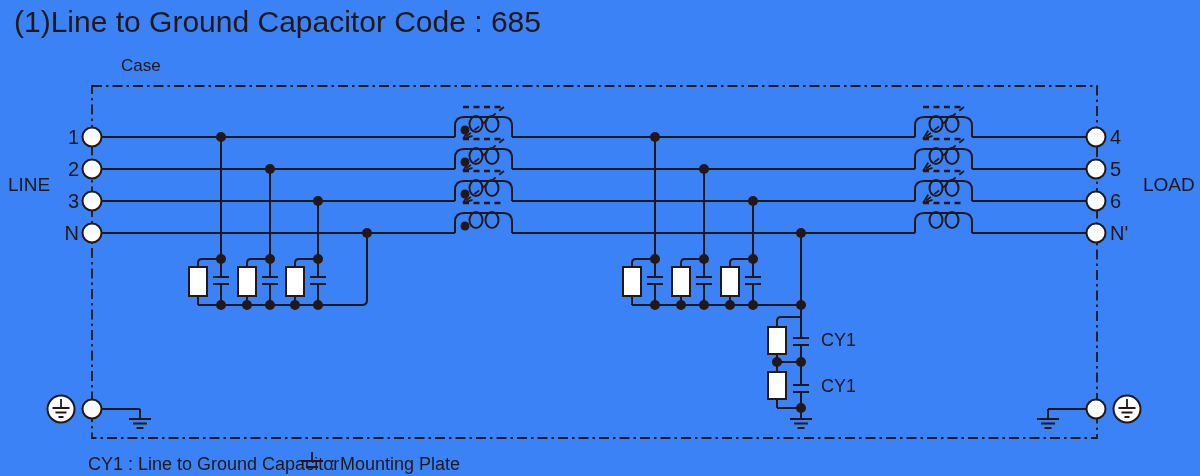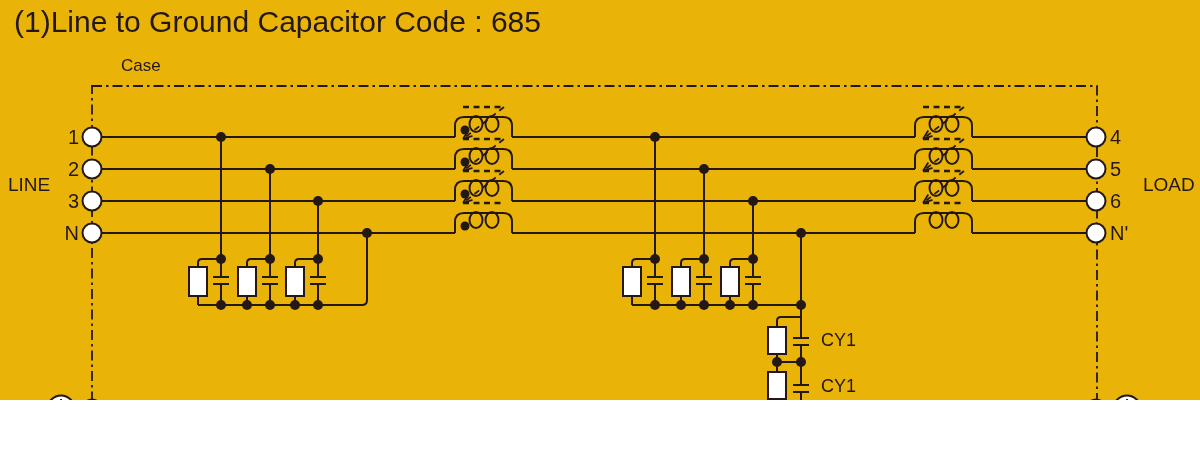--- a/index.html
+++ b/index.html
@@ -1,16 +1,16 @@
 <!DOCTYPE html>
 <html><head>
 <meta charset="utf-8">
 <style>
   html, body { margin: 0; padding: 0; background: #ffffff; }
-  .stage { position: relative; width: 1200px; height: 400px; background: #eab308; overflow: hidden; }
+  .stage { position: relative; width: 1200px; height: 476px; background: #3b82f6; overflow: hidden; }
   svg { display: block; }
   .wire { fill: none; stroke: currentColor; stroke-width: 2; stroke-linejoin: round; }
   .thin { stroke-width: 1.8; }
   .bar  { fill: none; stroke: currentColor; stroke-width: 2.6; stroke-dasharray: 6 4.5; }
   .dash { fill: none; stroke: currentColor; stroke-width: 1.8; stroke-dasharray: 6 4.5; }
   .dashdot { fill: none; stroke: currentColor; stroke-width: 1.8; stroke-dasharray: 10 4 2.5 4; }
   .dot  { fill: currentColor; stroke: none; }
   .term { fill: #ffffff; stroke: currentColor; stroke-width: 2; }
   .comp { fill: #ffffff; stroke: currentColor; stroke-width: 2; }
   .lbl  { font-family: "Liberation Sans", "DejaVu Sans", sans-serif; fill: currentColor; }

